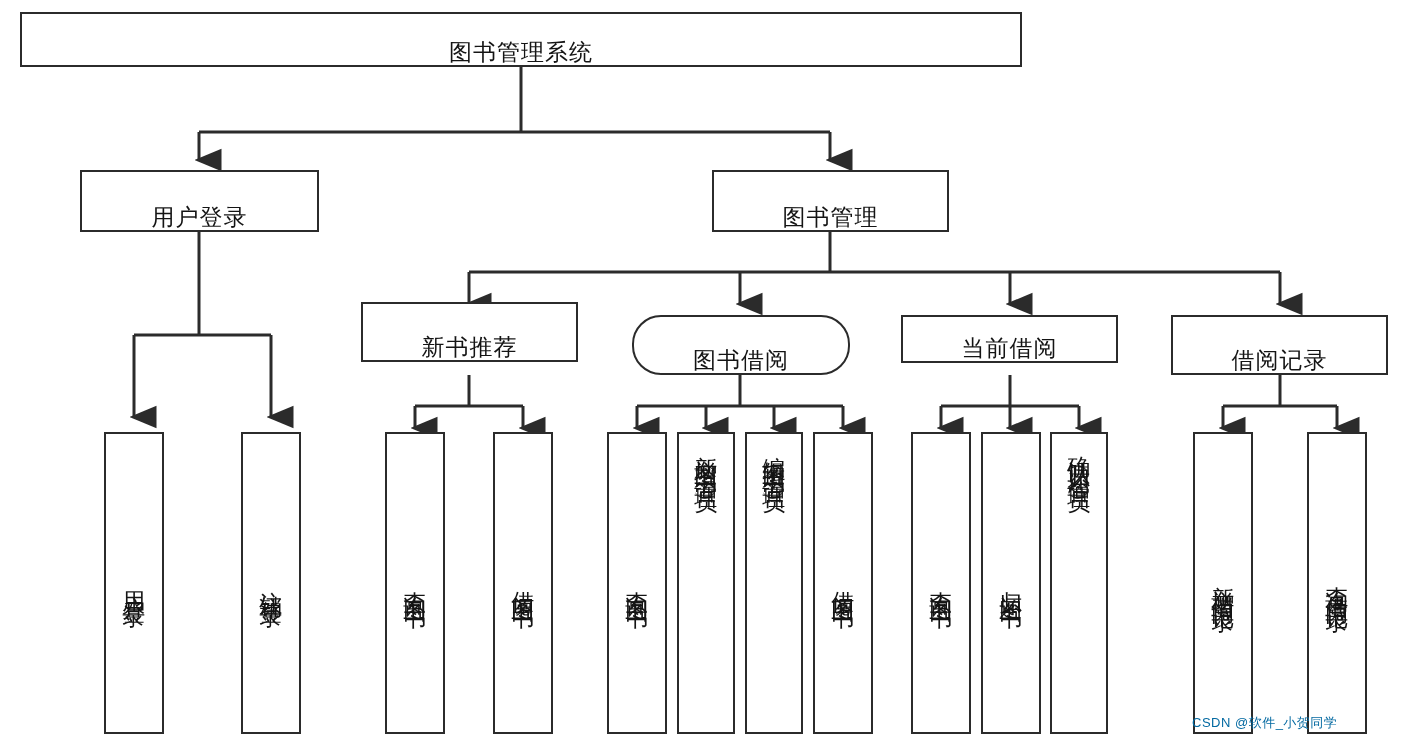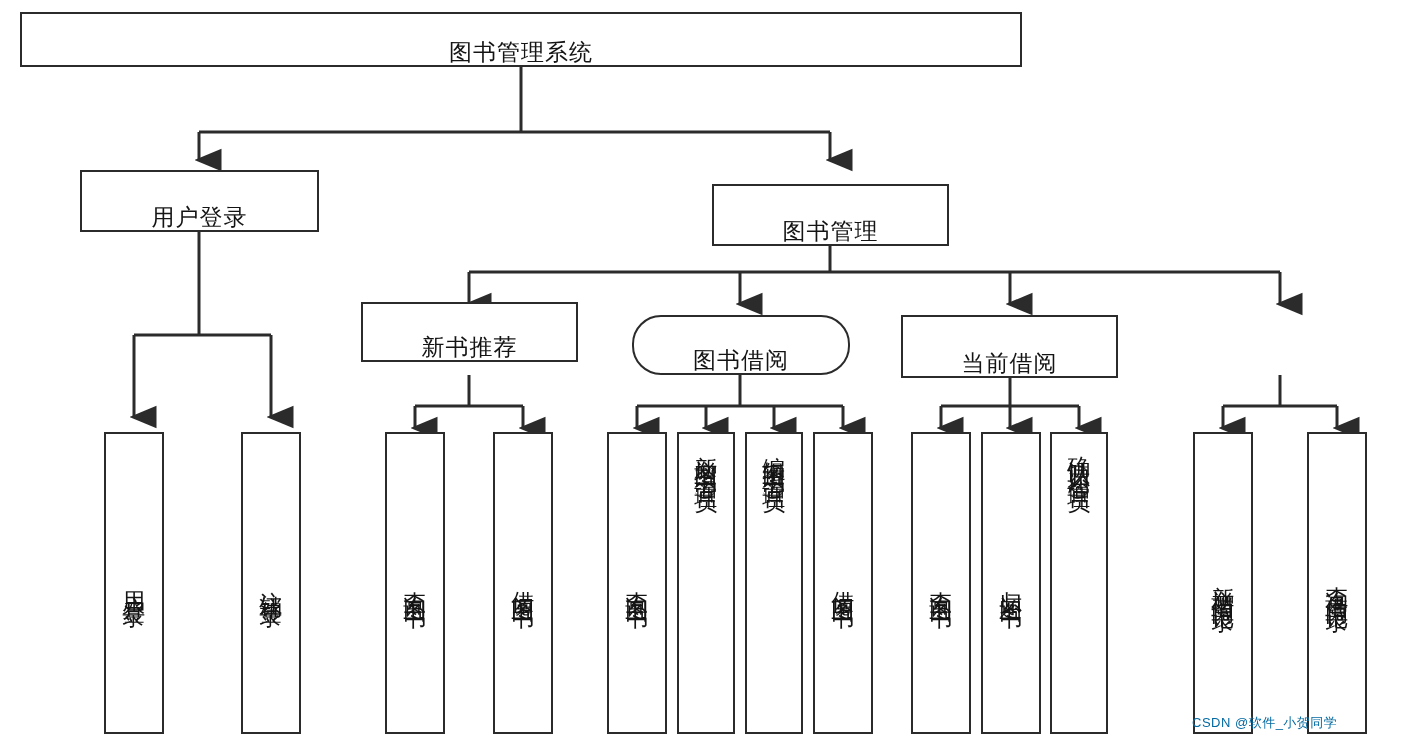--- a/index.html
+++ b/index.html
@@ -130,32 +130,35 @@
     </g>
   </svg>
 
   <div class="node" style="left:20px; top:12px; width:1002px; height:55px;">
     <span class="node-label">图书管理系统</span>
   </div>
 
   <div class="node" style="left:80px; top:170px; width:239px; height:62px;">
     <span class="node-label">用户登录</span>
   </div>
-  <div class="node" style="left:712px; top:184px; width:237px; height:62px;">
+  <div class="node" style="left:712px; top:170px; width:237px; height:62px;">
     <span class="node-label">图书管理</span>
   </div>
 
   <div class="node" style="left:361px; top:302px; width:217px; height:60px;">
     <span class="node-label">新书推荐</span>
   </div>
   <div class="node" style="left:632px; top:315px; width:218px; height:60px;border-radius:29px;">
     <span class="node-label">图书借阅</span>
   </div>
-  <div class="node" style="left:901px; top:315px; width:217px; height:63px;">
+  <div class="node" style="left:901px; top:315px; width:217px; height:48px;">
     <span class="node-label">当前借阅</span>
+  </div>
+  <div class="node" style="left:1171px; top:315px; width:217px; height:60px;">
+    <span class="node-label">借阅记录</span>
   </div>
 
   <div class="node leaf centered" style="left:104px; top:432px; width:60px; height:302px;">
     <span class="node-label">用户登录</span>
   </div>
   <div class="node leaf centered" style="left:241px; top:432px; width:60px; height:302px;">
     <span class="node-label">注销登录</span>
   </div>
 
   <div class="node leaf centered" style="left:385px; top:432px; width:60px; height:302px;">

